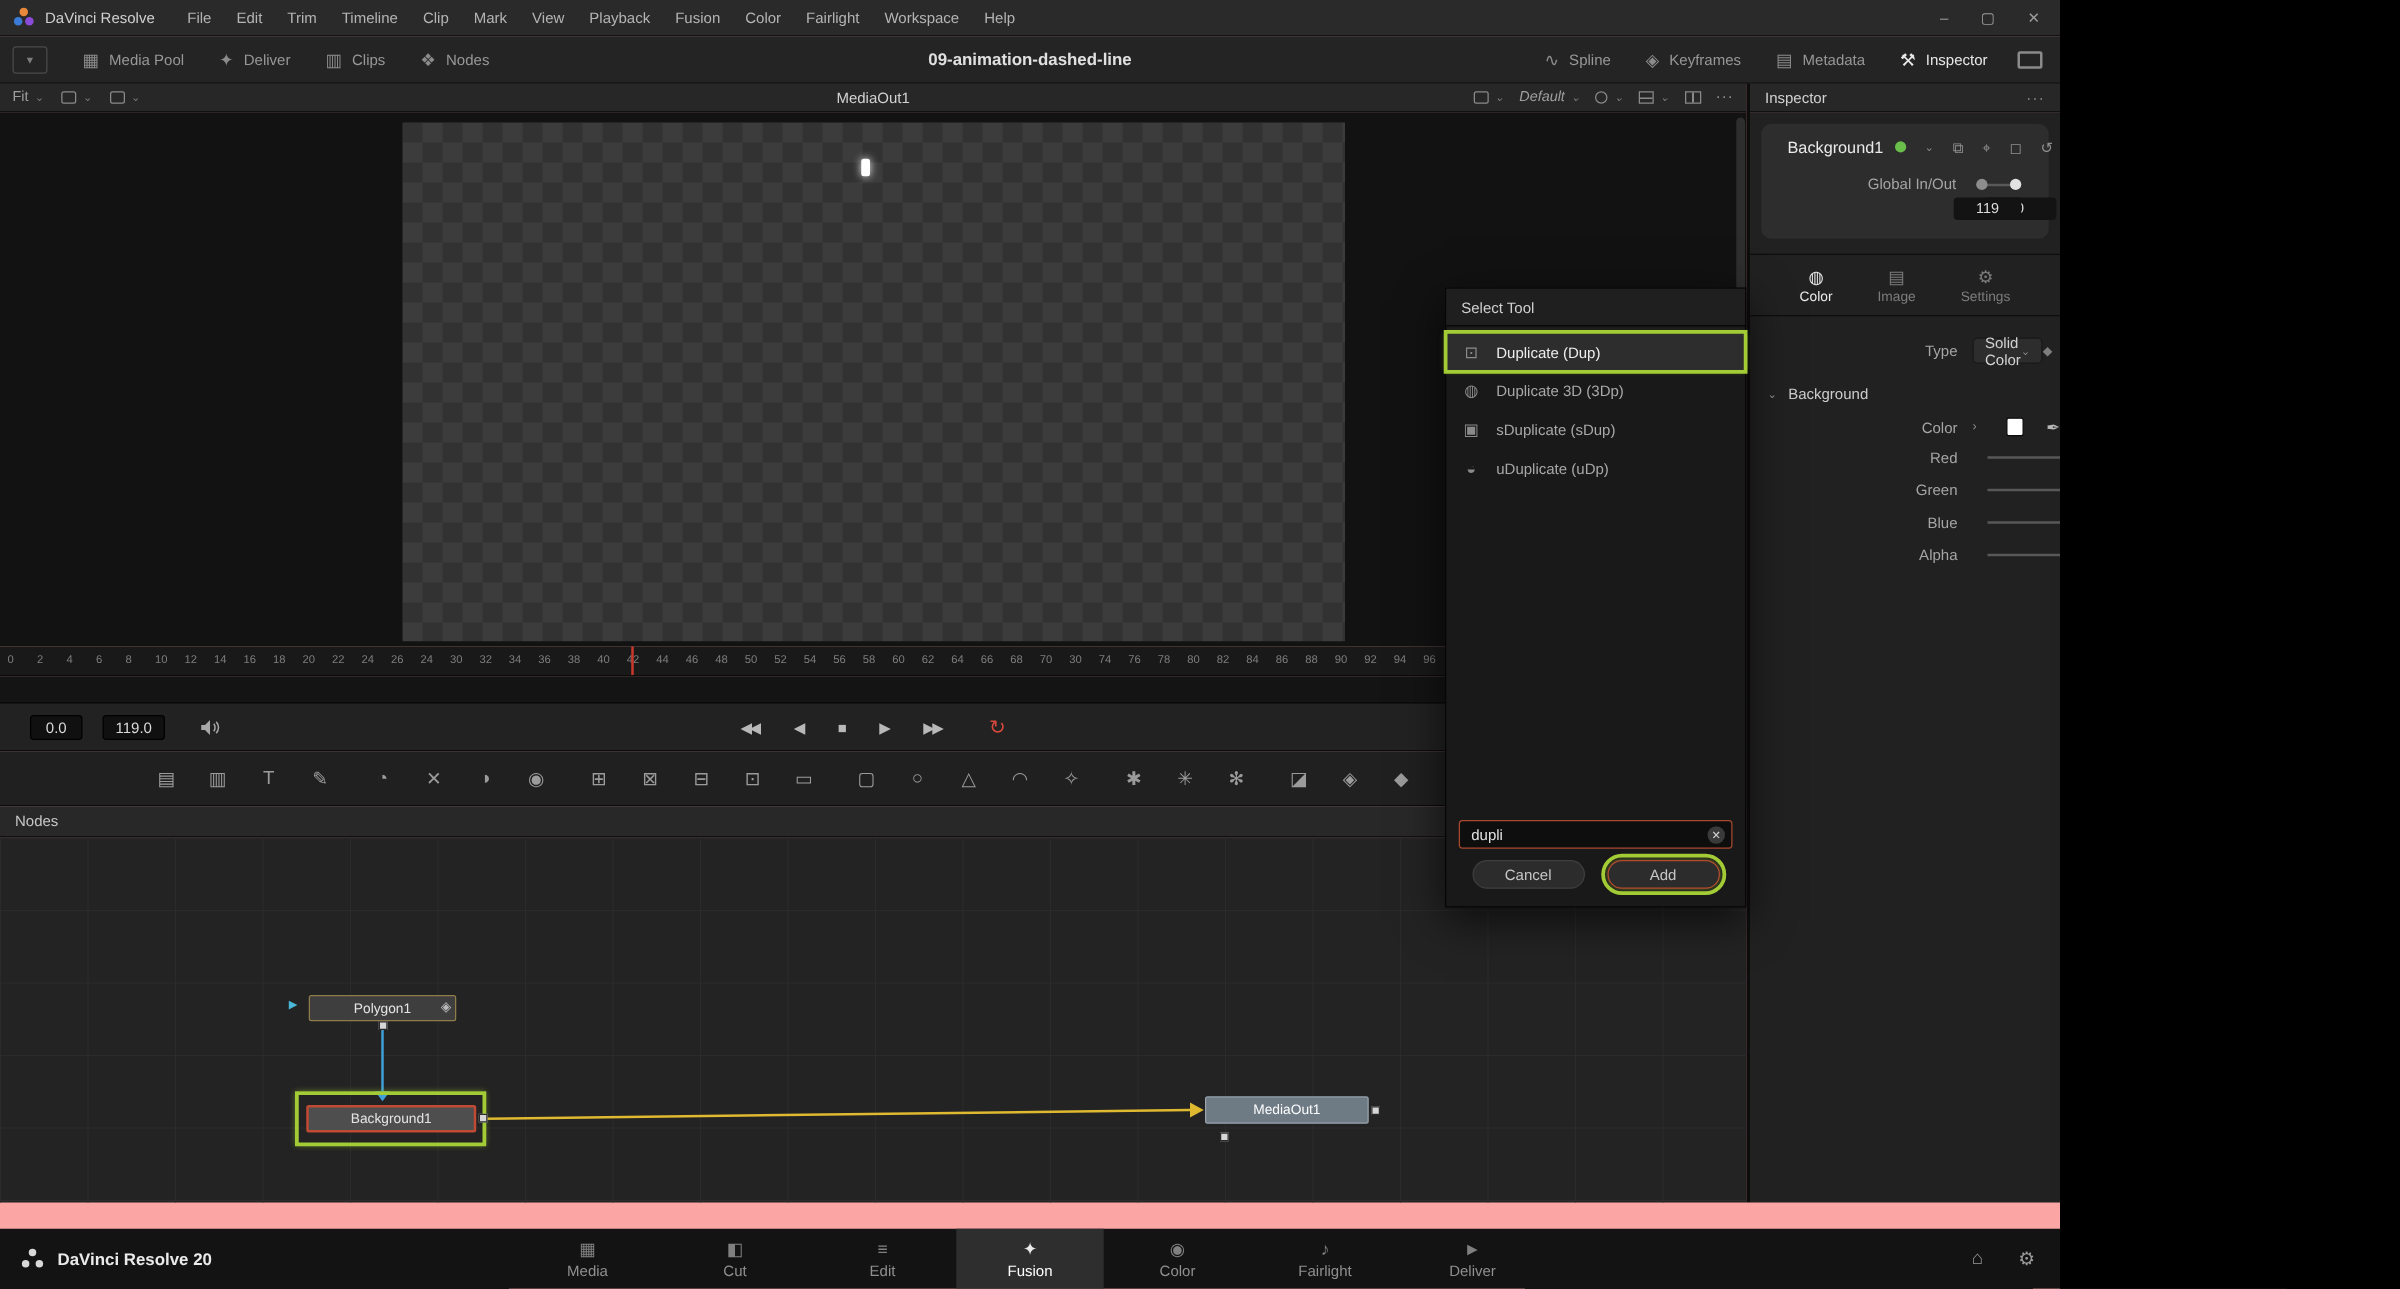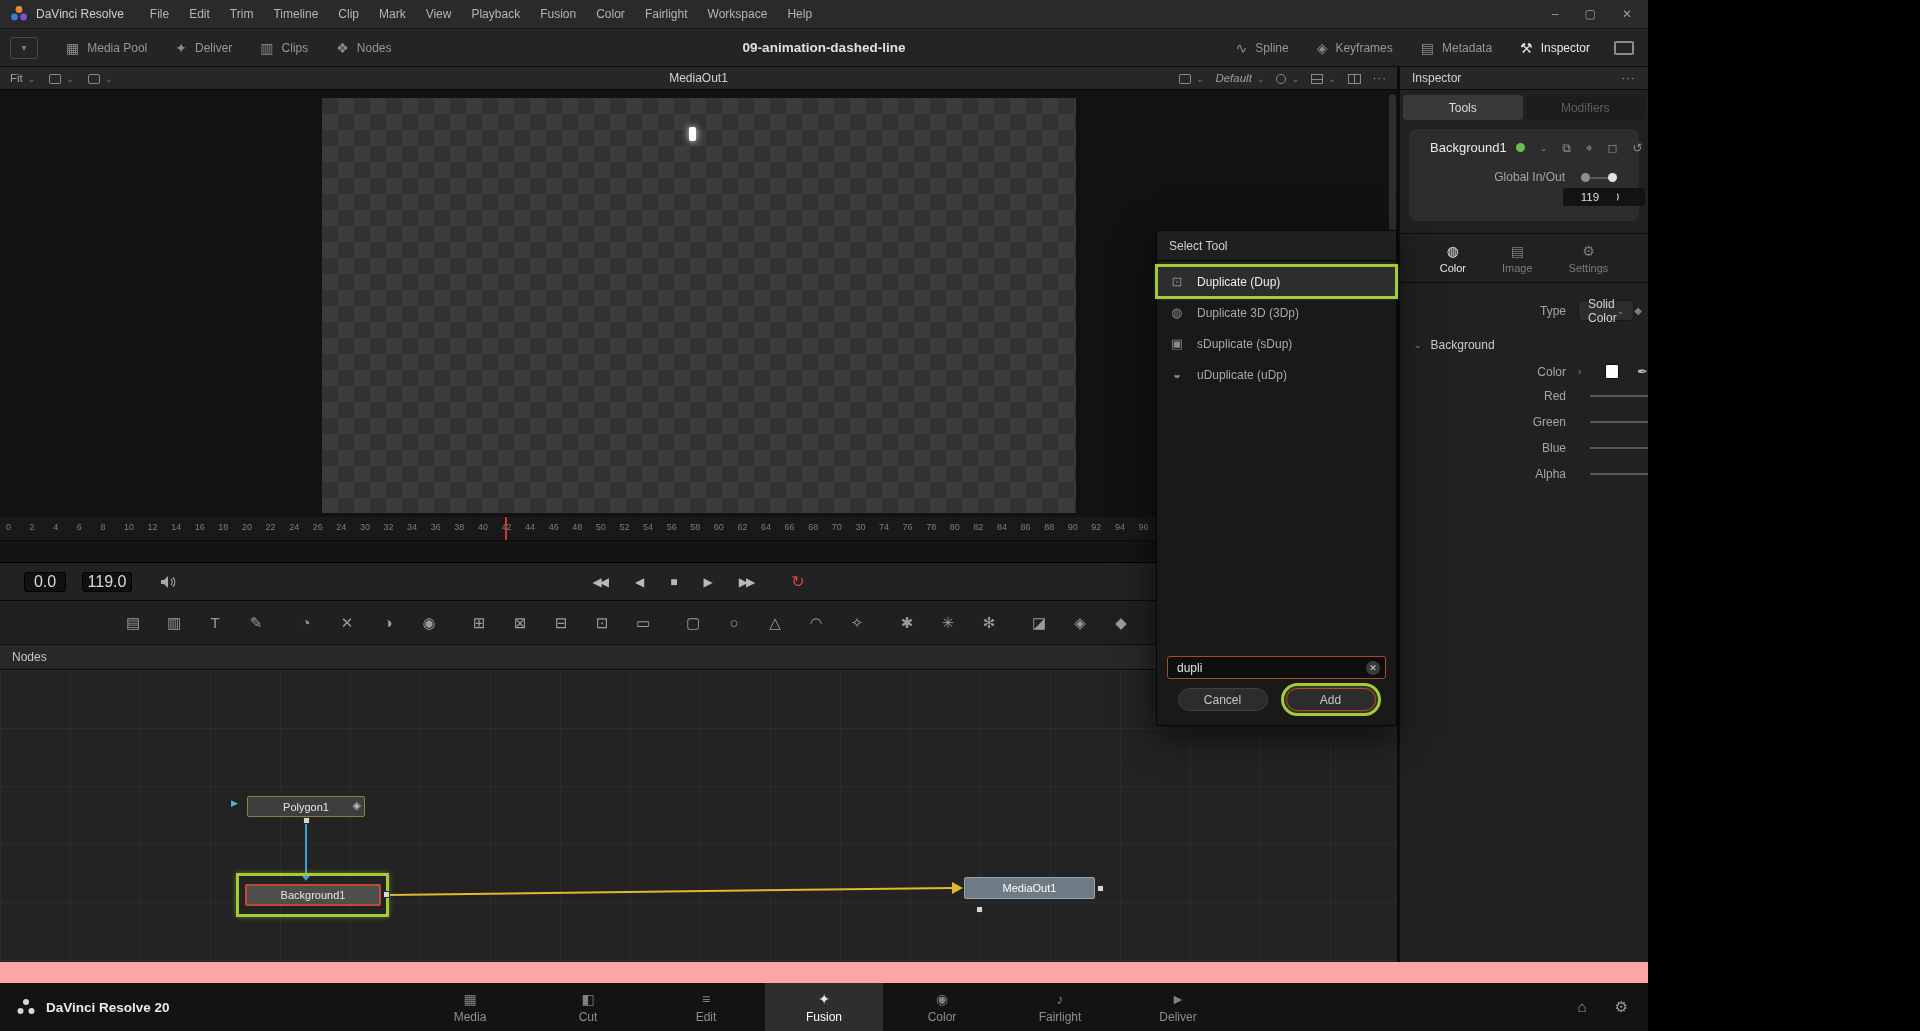--- a/index.html
+++ b/index.html
@@ -68,21 +68,21 @@
     border-bottom:1px solid #0b0b0b; overflow:hidden; }
   #ruler-ticks { position:absolute; left:6px; top:5px; display:flex; }
   .tick { width:23.6px; font-size:9px; color:#7d7d7d; flex:none; }
   .playhead { position:absolute; left:505px; top:0; width:2px; height:100%; background:#c8382c; }
   .strip { position:absolute; top:541px; left:0; width:1397px; height:22px; background:#141414; border-bottom:1px solid #000; }
 
   
   .transport { position:absolute; top:563px; left:0; width:1397px; height:38px; background:#222222;
     border-bottom:1px solid #0b0b0b; display:flex; align-items:center; }
   .t-field { background:#101010; border:1px solid #000; border-radius:3px; height:20px; line-height:18px;
-    text-align:center; color:#dadada; font-size:16px; }
+    text-align:center; color:#dadada; font-size:12px; }
   #t-current { width:42px; margin-left:24px; }
   #t-end { width:50px; margin-left:16px; }
   .t-speaker { margin-left:28px; display:flex; align-items:center; }
   .t-center { position:absolute; left:0; width:100%; display:flex; justify-content:center; align-items:center; gap:28px; }
   .t-btn { color:#b9b9b9; font-size:12px; letter-spacing:-2px; background:none; border:none;
     font-family:"Liberation Sans",sans-serif; cursor:default; }
   .t-btn.accent { color:#d6473c; font-size:16px; letter-spacing:0; margin-left:10px; }
 
   
   .fusion-toolbar { position:absolute; top:601px; left:0; width:1397px; height:44px; background:#202020;
@@ -432,24 +432,20 @@
     </div>
     <div class="knot" style="left:383px;top:221px"></div>
     <div class="fnode node-mediaout">
       <span>MediaOut1</span>
     </div>
     <div class="knot" style="left:1097px;top:215px"></div>
     <div class="knot" style="left:976px;top:236px"></div>
   </div>
 
   <div class="inspector">
-    <div class="insp-tabs" id="insp-tabs">
-        <div class="insp-tab active">Tools</div>
-        <div class="insp-tab">Modifiers</div>
-      </div>
 
     <div class="node-block">
       <div class="nb-row1">
         <span class="red-dot"></span>
         <span class="nb-name">Background1</span>
         <div class="nb-icons" id="nb-icons">
           <span class="green-dot"></span>
           <span class="nb-chev">⌄</span>
         <span>⧉</span>
             <span>⌖</span>

